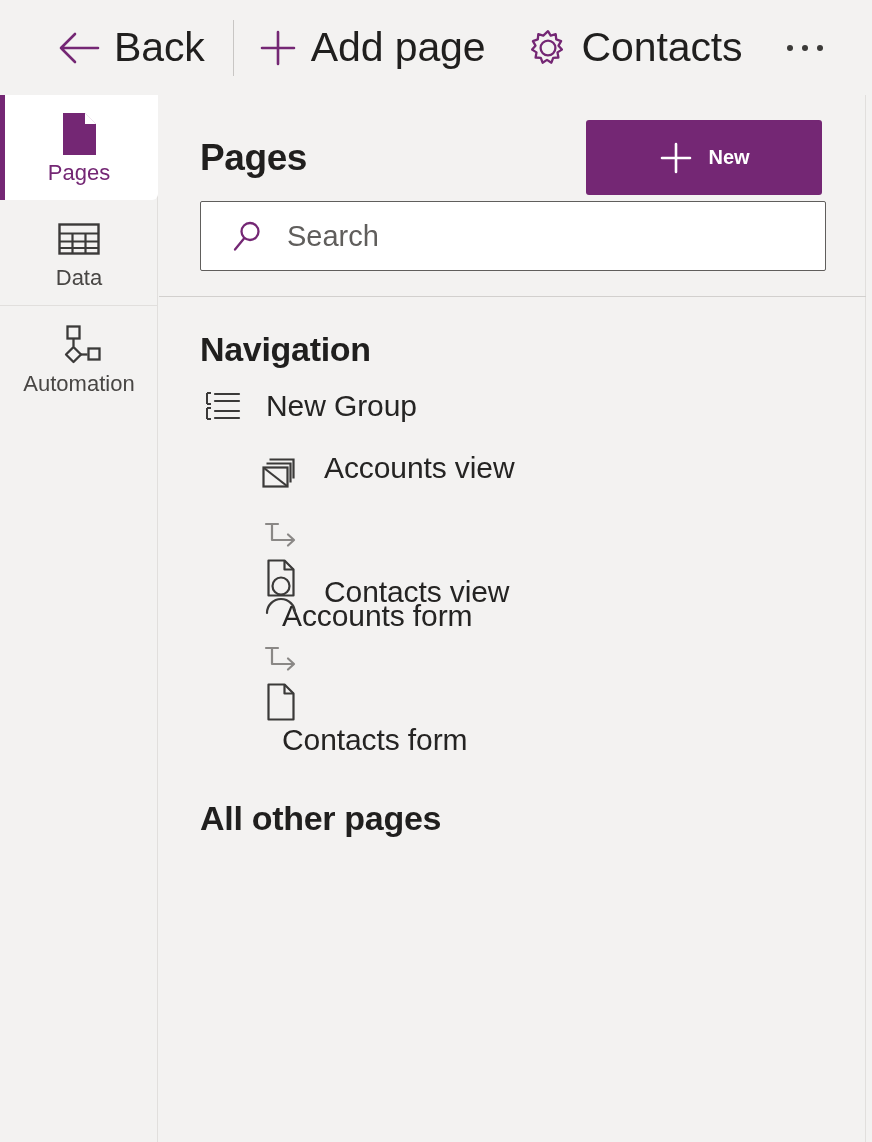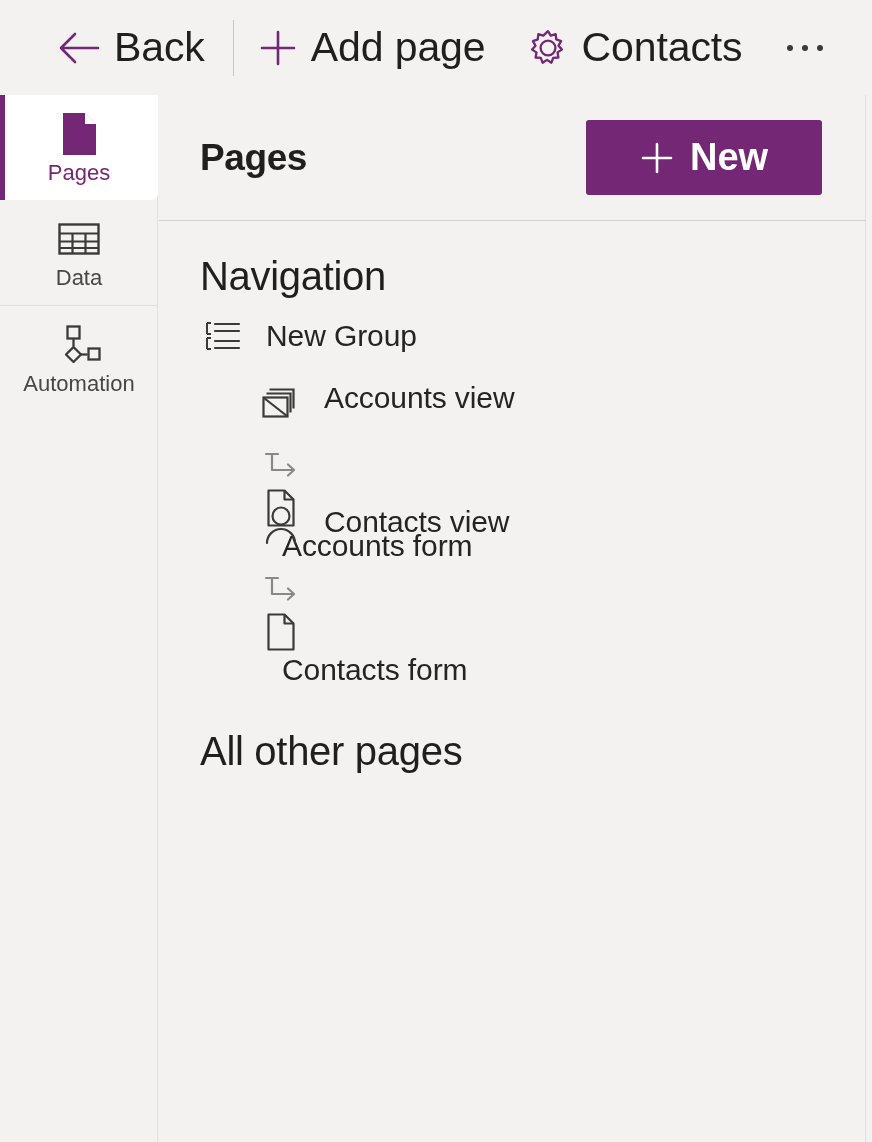--- a/index.html
+++ b/index.html
@@ -157,21 +157,21 @@
     color: #ffffff;
     border: none;
     width: 236px;
     height: 75px;
     border-radius: 3px;
     cursor: pointer;
     font-family: "Liberation Sans", sans-serif;
   }
   .new-button .plus { margin-right: 16px; display: inline-flex; }
   .new-button-label {
-    font-size: 38px;
+    font-size: 20px;
     font-weight: bold;
     letter-spacing: -0.1px;
   }
 
   
   .search-wrap {
     padding: 6px 43px 0 41px;
   }
   .search-box {
     display: flex;
@@ -203,22 +203,22 @@
     width: 707px;
     height: 1px;
     background: #d2d0ce;
   }
 
   
   .section {
     padding: 0 0 0 41px;
   }
   .section-title {
-    font-size: 40px;
-    font-weight: normal;
+    font-size: 34px;
+    font-weight: bold;
     color: #201f1e;
     letter-spacing: -0.3px;
     margin-top: 33px;
   }
   .tree { margin-top: 20px; }
   .tree-row {
     display: flex;
     align-items: flex-start;
     height: 62px;
     cursor: pointer;
@@ -346,20 +346,31 @@
     <button class="new-button">
       <span class="plus">
         <svg width="34" height="34" viewBox="0 0 34 34" fill="none">
           <path d="M17 3v28M3 17h28" stroke="#ffffff" stroke-width="2.6" stroke-linecap="round"></path>
         </svg>
       </span>
       <span class="new-button-label">New</span>
     </button>
   </div>
 
+  <div class="search-wrap">
+    <div class="search-box">
+      <span class="search-icon">
+        <svg width="34" height="34" viewBox="0 0 34 34" fill="none">
+          <circle cx="19" cy="12.5" r="8.5" stroke="#742774" stroke-width="2.3"></circle>
+          <path d="M13 19.5L4 30.5" stroke="#742774" stroke-width="2.3" stroke-linecap="round"></path>
+        </svg>
+      </span>
+      <input class="search-input" type="text" placeholder="Search" style="">
+    </div>
+  </div>
 
   <div class="hdivider"></div>
 
   <div class="section">
     <div class="section-title">Navigation</div>
 
     <div class="tree">
 
       <div class="tree-row level-0">
         <span class="tree-icon">

